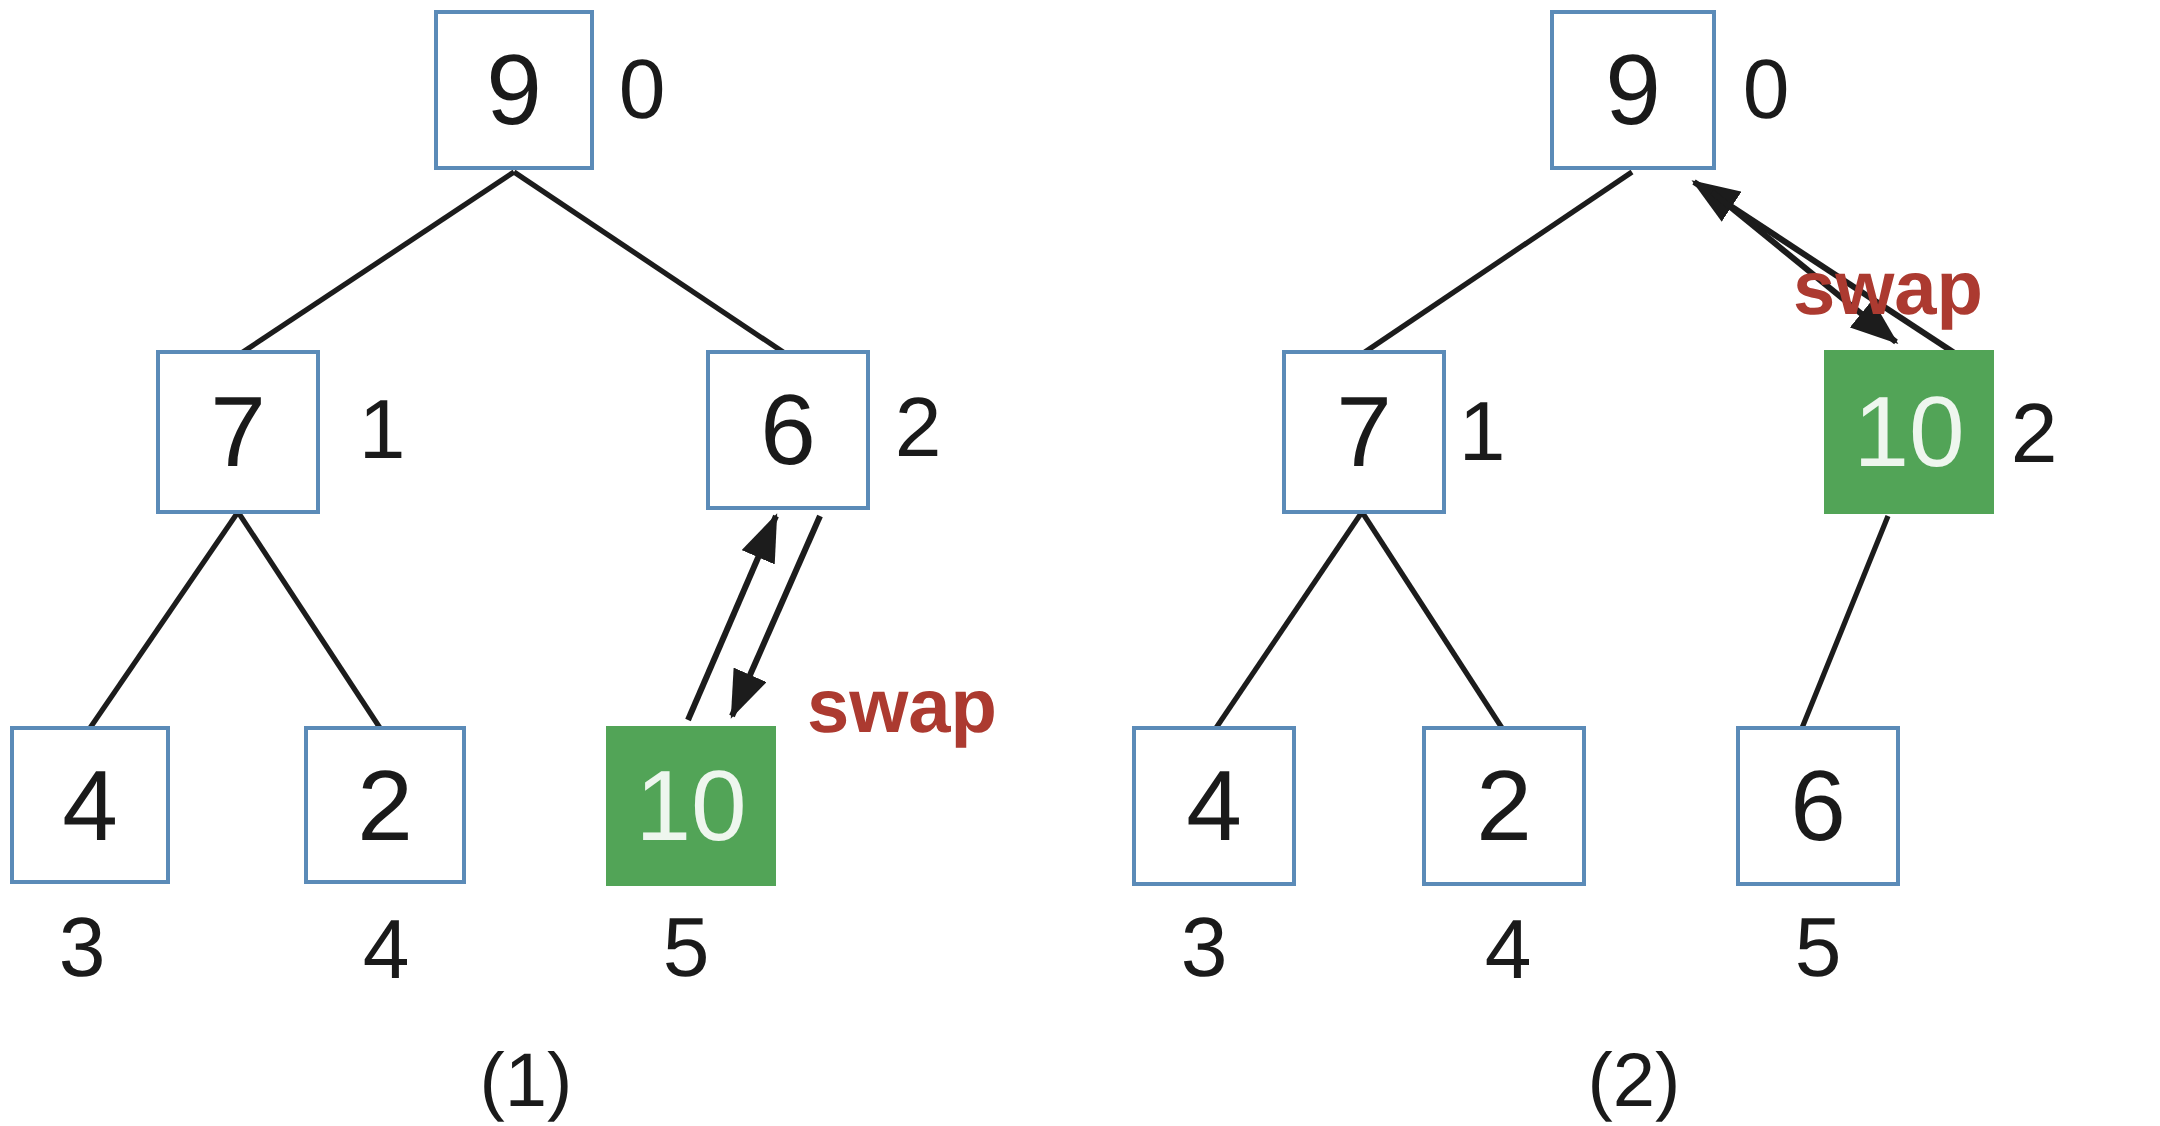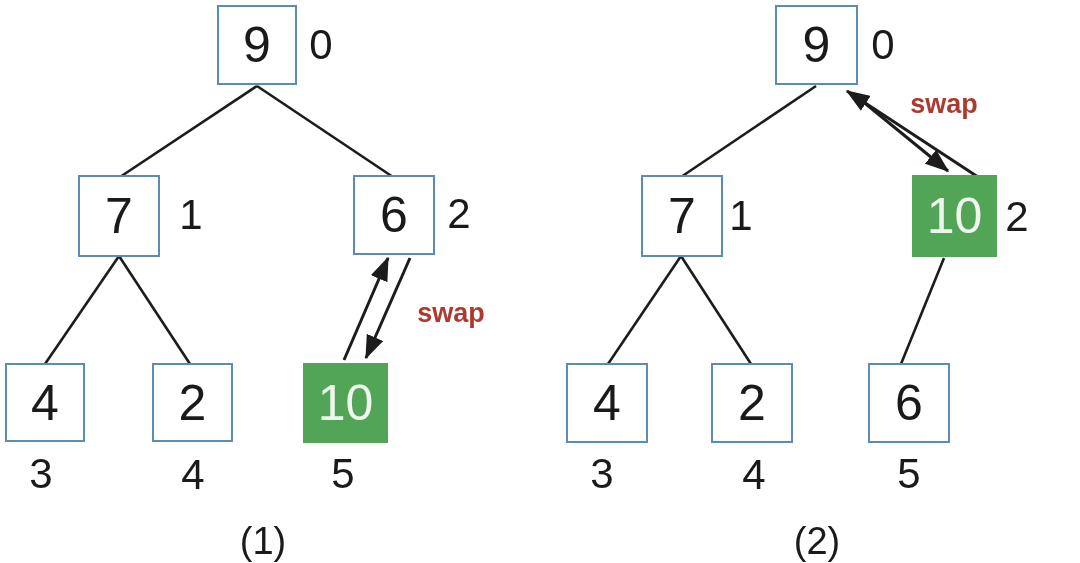--- a/index.html
+++ b/index.html
@@ -69,25 +69,26 @@
     position: absolute;
     transform: translate(-50%, -50%);
     font-size: 38px;
     line-height: 1;
     color: var(--node-text);
     white-space: nowrap;
   }
   .swap-label {
     position: absolute;
     transform: translate(-50%, -50%);
-    font-size: 27px;
+    font-size: 38px;
     font-weight: bold;
     line-height: 1;
     color: var(--swap-label);
     white-space: nowrap;
+    margin-top: 41px;
   }
 </style>
 </head>
 <body>
 
 <div class="canvas">
 
   <svg class="edges" viewBox="0 0 1080 563" xmlns="http://www.w3.org/2000/svg">
     <defs>
       <marker id="ah" markerWidth="8" markerHeight="6" refX="7.5" refY="3" orient="auto" markerUnits="strokeWidth">

